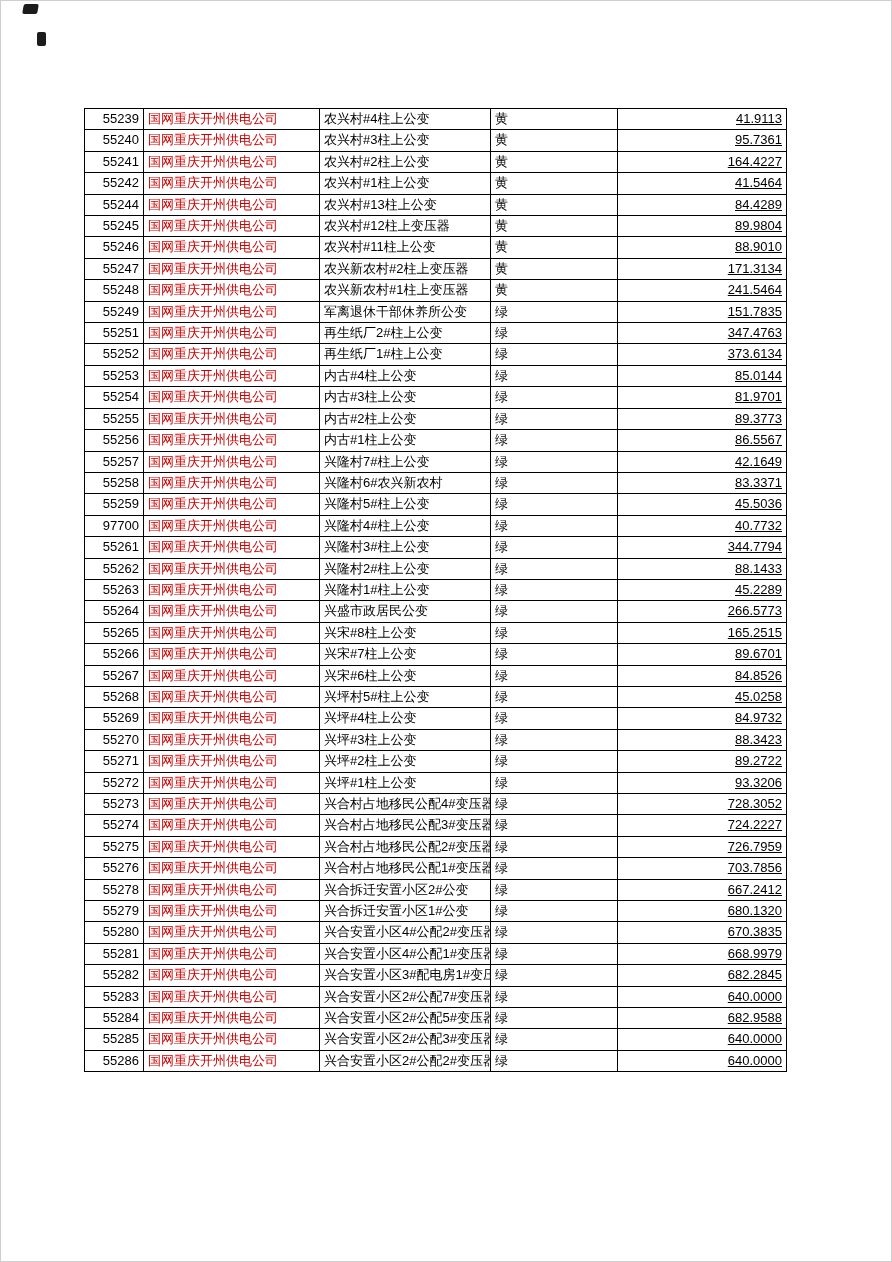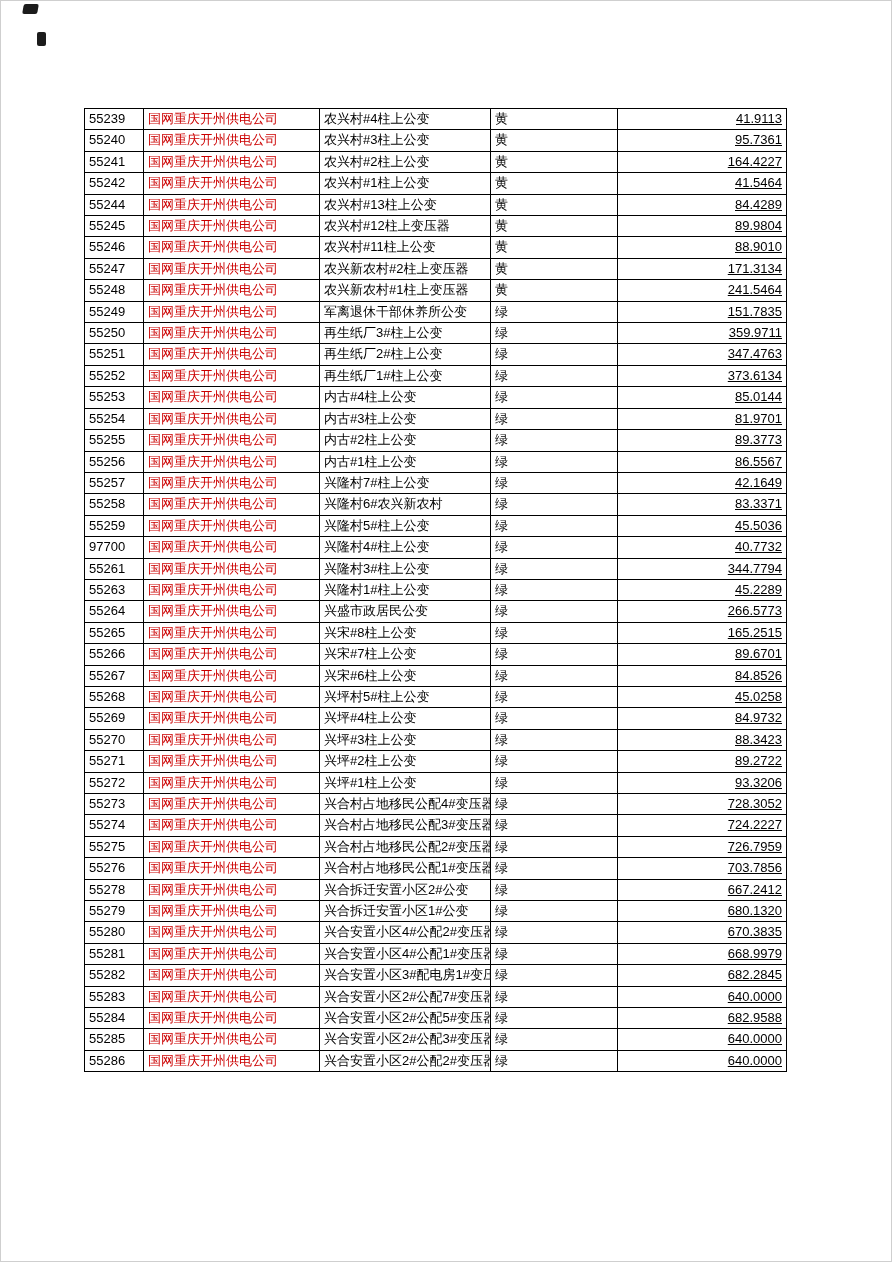--- a/index.html
+++ b/index.html
@@ -53,21 +53,21 @@
   }
   table.grid td {
     border: 1px solid #000000;
     height: 20.4px;
     box-sizing: border-box;
     padding: 0 4px;
     overflow: hidden;
     white-space: nowrap;
     line-height: 20.4px;
   }
-  td.col-id     { width: 59px;  text-align: left; padding: 0; }
+  td.col-id     { width: 59px;  text-align: right; padding: 0; }
   td.col-company{ width: 176px; color: var(--company-color, #cc0000); }
   td.col-device { width: 171px; margin-top: 44px; }
   td.col-status { width: 127px; }
   td.col-value  { width: 169px; text-align: right; padding-right: 10px; text-decoration: underline; }
 </style>
 </head>
 <body>
 
 <div class="page-frame"></div>
 <div class="corner-artifact-1"></div>
@@ -146,27 +146,20 @@
         <td class="col-value">241.5464</td>
       </tr>
       <tr>
         <td class="col-id">55249</td>
         <td class="col-company">国网重庆开州供电公司</td>
         <td class="col-device">军离退休干部休养所公变</td>
         <td class="col-status">绿</td>
         <td class="col-value">151.7835</td>
       </tr>
       <tr>
-        <td class="col-id">55250</td>
-        <td class="col-company">国网重庆开州供电公司</td>
-        <td class="col-device">再生纸厂3#柱上公变</td>
-        <td class="col-status">绿</td>
-        <td class="col-value">359.9711</td>
-      </tr>
-      <tr>
         <td class="col-id">55251</td>
         <td class="col-company">国网重庆开州供电公司</td>
         <td class="col-device">再生纸厂2#柱上公变</td>
         <td class="col-status">绿</td>
         <td class="col-value">347.4763</td>
       </tr>
       <tr>
         <td class="col-id">55252</td>
         <td class="col-company">国网重庆开州供电公司</td>
         <td class="col-device">再生纸厂1#柱上公变</td>
@@ -228,20 +221,27 @@
         <td class="col-device">兴隆村4#柱上公变</td>
         <td class="col-status">绿</td>
         <td class="col-value">40.7732</td>
       </tr>
       <tr>
         <td class="col-id">55261</td>
         <td class="col-company">国网重庆开州供电公司</td>
         <td class="col-device">兴隆村3#柱上公变</td>
         <td class="col-status">绿</td>
         <td class="col-value">344.7794</td>
+      </tr>
+      <tr>
+        <td class="col-id">55262</td>
+        <td class="col-company">国网重庆开州供电公司</td>
+        <td class="col-device">兴隆村2#柱上公变</td>
+        <td class="col-status">绿</td>
+        <td class="col-value">88.1433</td>
       </tr>
       <tr>
         <td class="col-id">55263</td>
         <td class="col-company">国网重庆开州供电公司</td>
         <td class="col-device">兴隆村1#柱上公变</td>
         <td class="col-status">绿</td>
         <td class="col-value">45.2289</td>
       </tr>
       <tr>
         <td class="col-id">55264</td>

